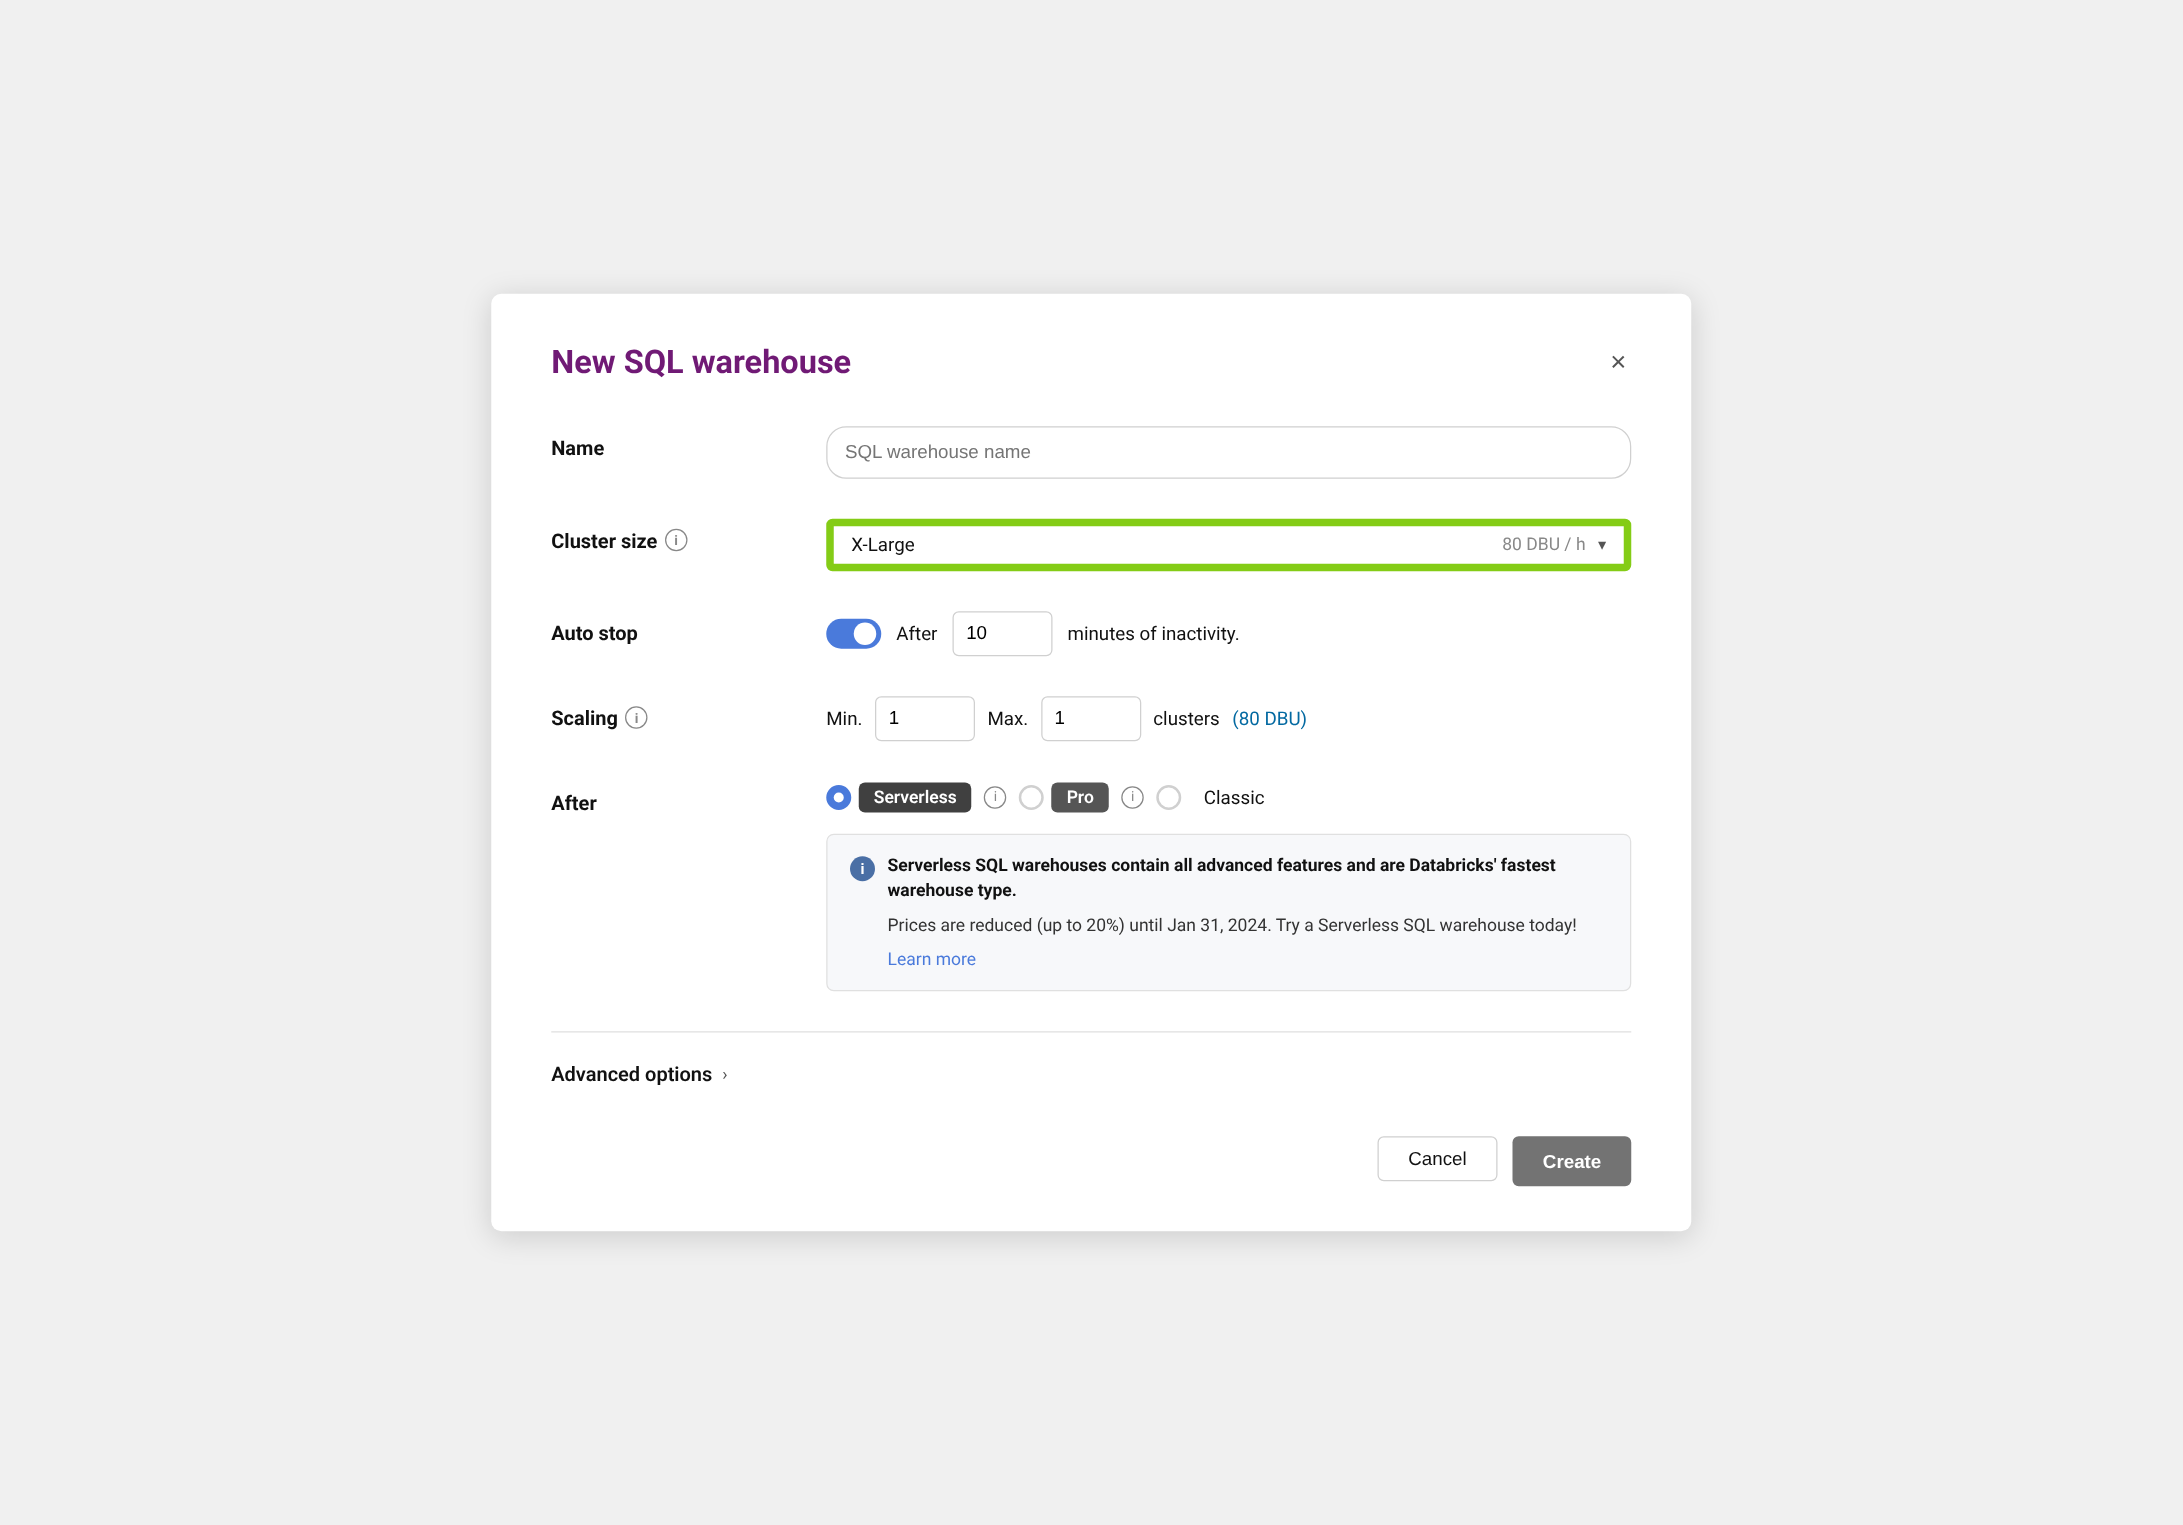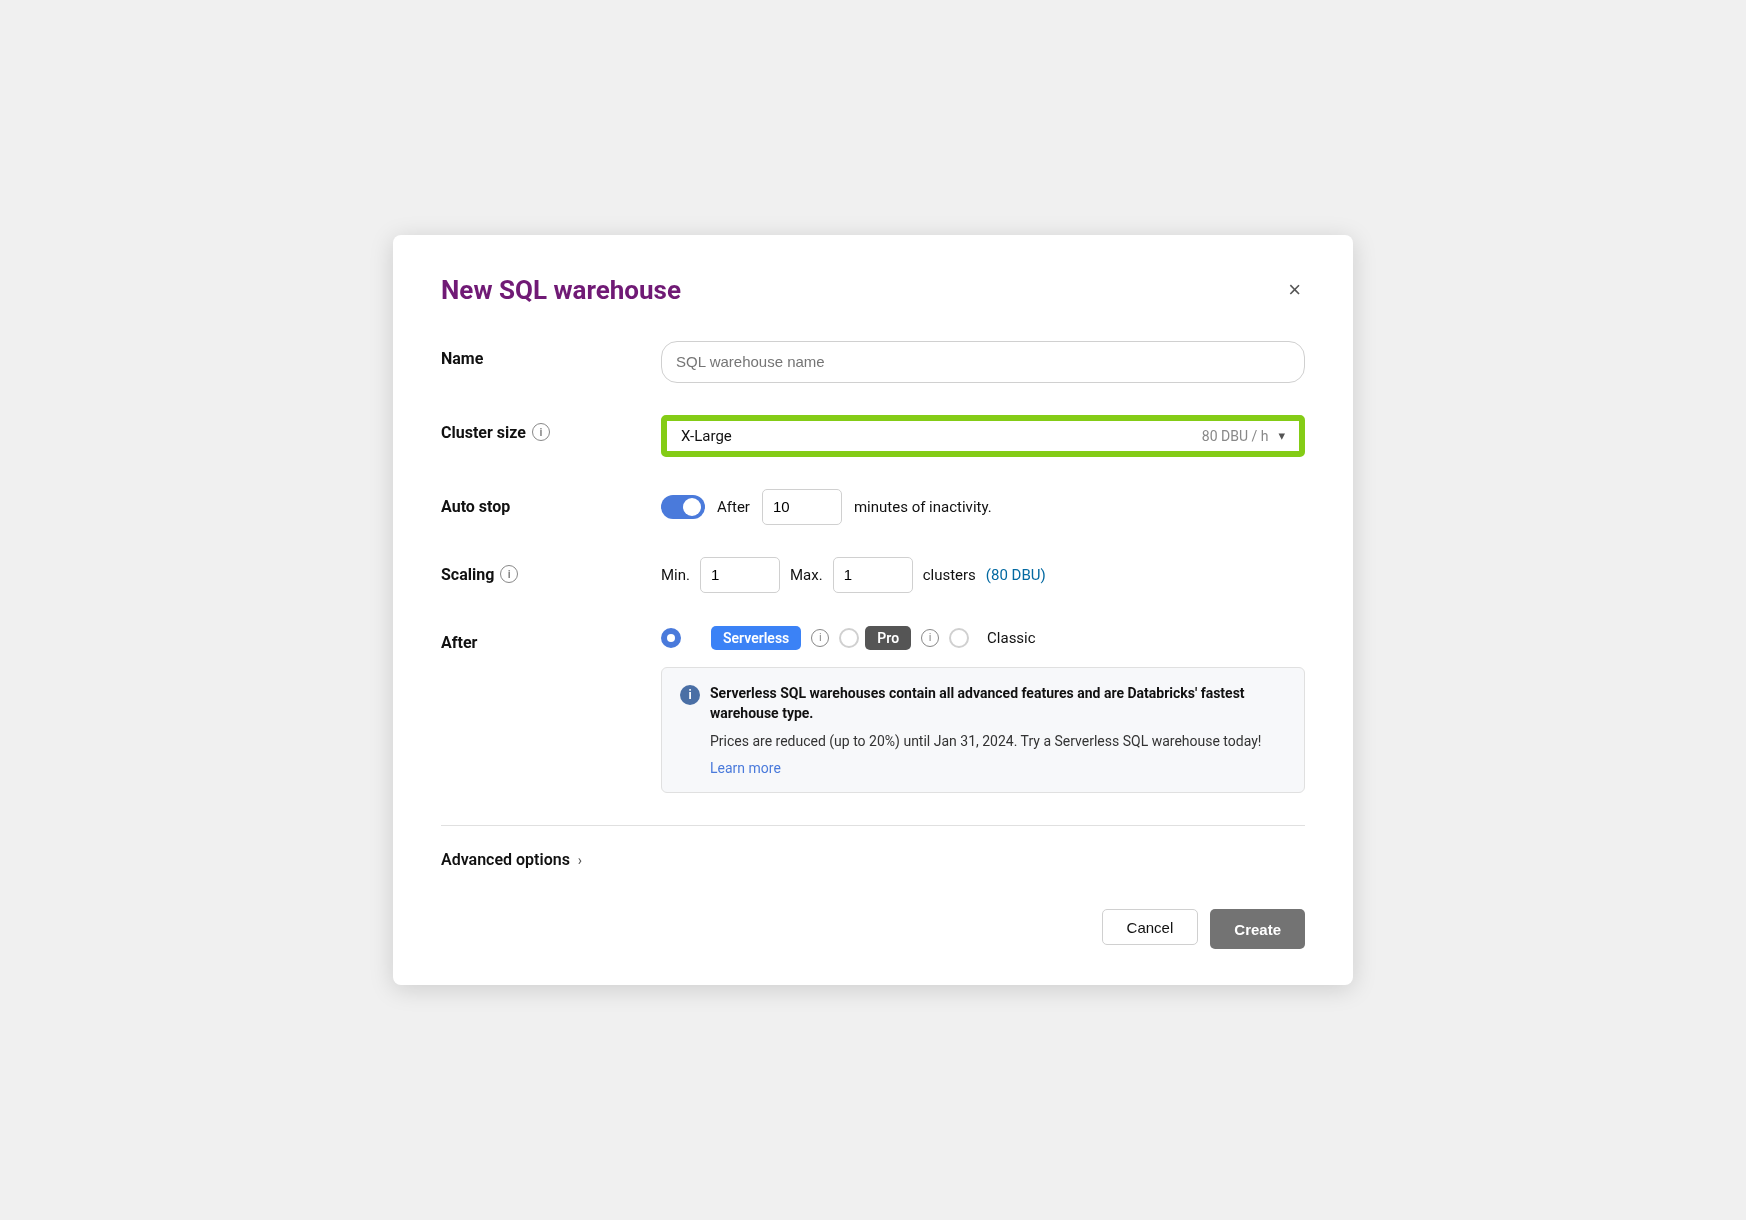--- a/index.html
+++ b/index.html
@@ -187,23 +187,22 @@
       border-radius: 50%;
       background: white;
     }
     .type-badge {
       padding: 4px 12px;
       border-radius: 5px;
       font-size: 14px;
       font-weight: 600;
     }
     .type-badge.serverless {
-      background: #3b82f6;
+      background: #404040;
       color: white;
-      margin-left: 24px;
     }
     .type-badge.pro {
       background: #555;
       color: white;
     }
     .type-badge.classic {
       background: transparent;
       color: #111;
       font-weight: 400;
       font-size: 15px;

